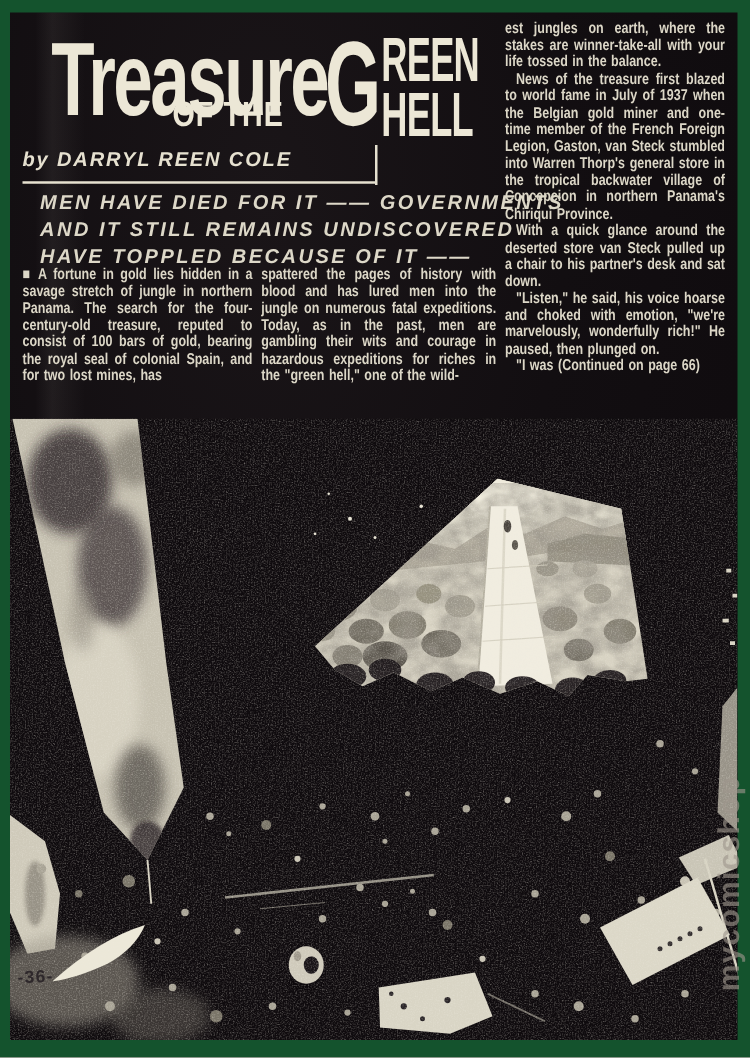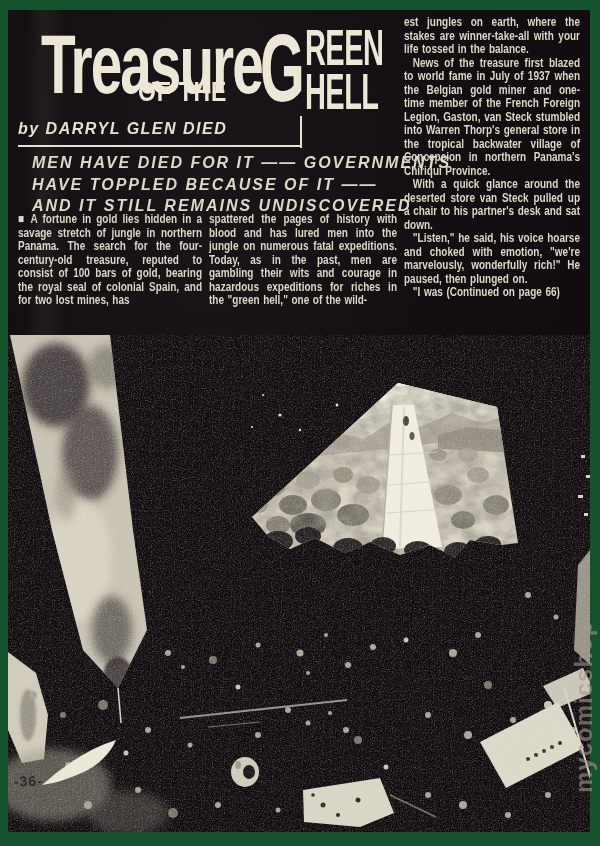--- a/index.html
+++ b/index.html
@@ -54,28 +54,28 @@
 
 <div class="page">
   <div class="ink">
 
     <div class="tpiece t-treasure">Treasure</div>
     <div class="tpiece t-ofthe">OF THE</div>
     <div class="tpiece t-g">G</div>
     <div class="tpiece t-reen">REEN</div>
     <div class="tpiece t-hell">HELL</div>
 
-    <div class="byline">by DARRYL GLEN DIED</div>
+    <div class="byline">by DARRYL REEN COLE</div>
     <div class="rule"></div>
     <div class="tickmark"></div>
 
     <div class="deck">
       <div>MEN HAVE DIED FOR IT —— GOVERNMENTS</div>
+      <div>AND IT STILL REMAINS UNDISCOVERED</div>
       <div>HAVE TOPPLED BECAUSE OF IT ——</div>
-      <div>AND IT STILL REMAINS UNDISCOVERED</div>
     </div>
 
     <div class="col col-left">
       <p>■ A fortune in gold lies hidden in a savage stretch of jungle in northern Panama. The search for the four-century-old treasure, reputed to consist of 100 bars of gold, bearing the royal seal of colonial Spain, and for two lost mines, has</p>
     </div>
     <div class="col col-mid">
       <p>spattered the pages of history with blood and has lured men into the jungle on numerous fatal expeditions. Today, as in the past, men are gambling their wits and courage in hazardous expeditions for riches in the "green hell," one of the wild-</p>
     </div>
     <div class="col col-right">
       <p>est jungles on earth, where the stakes are winner-take-all with your life tossed in the balance.</p>

